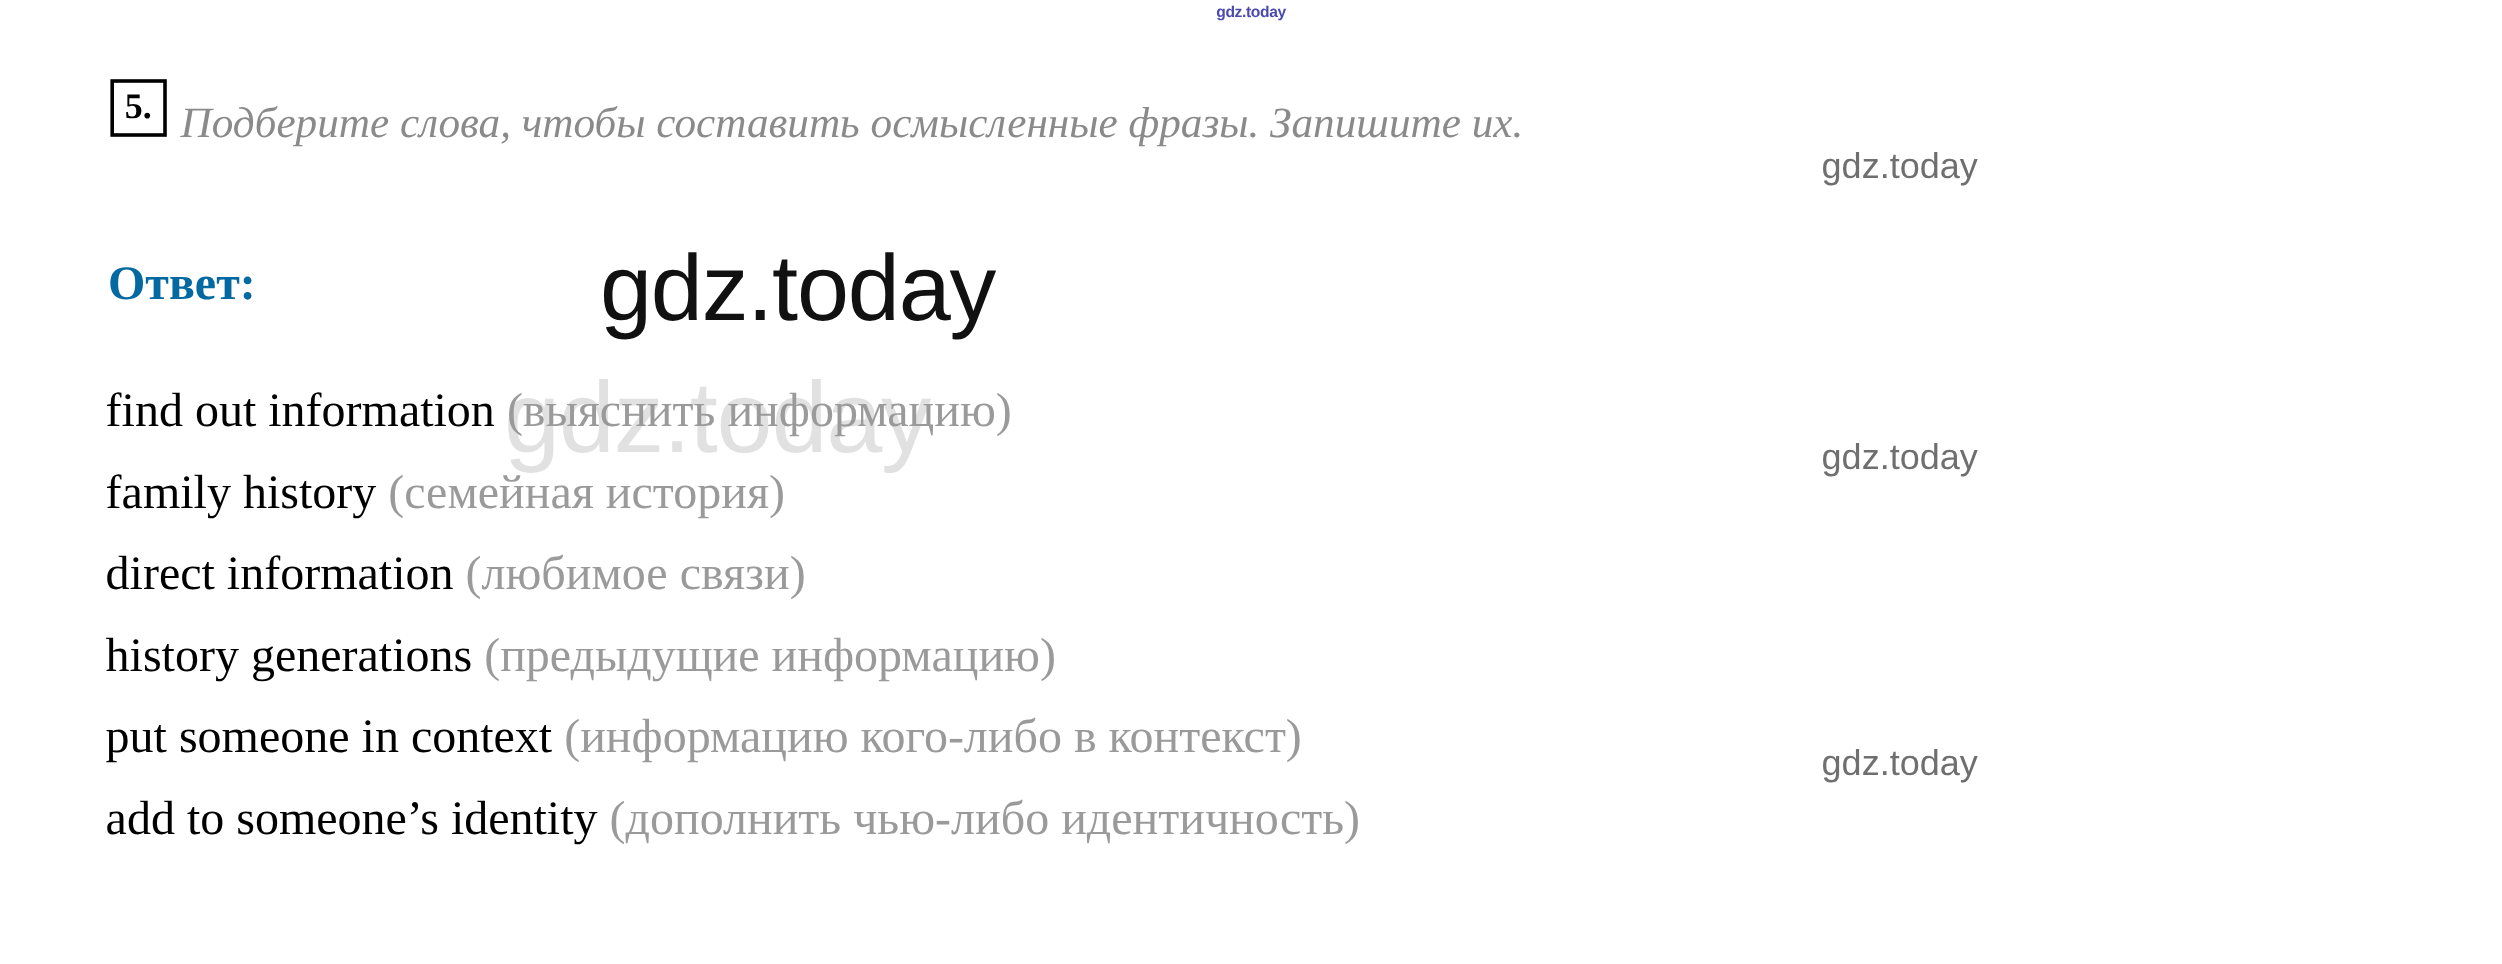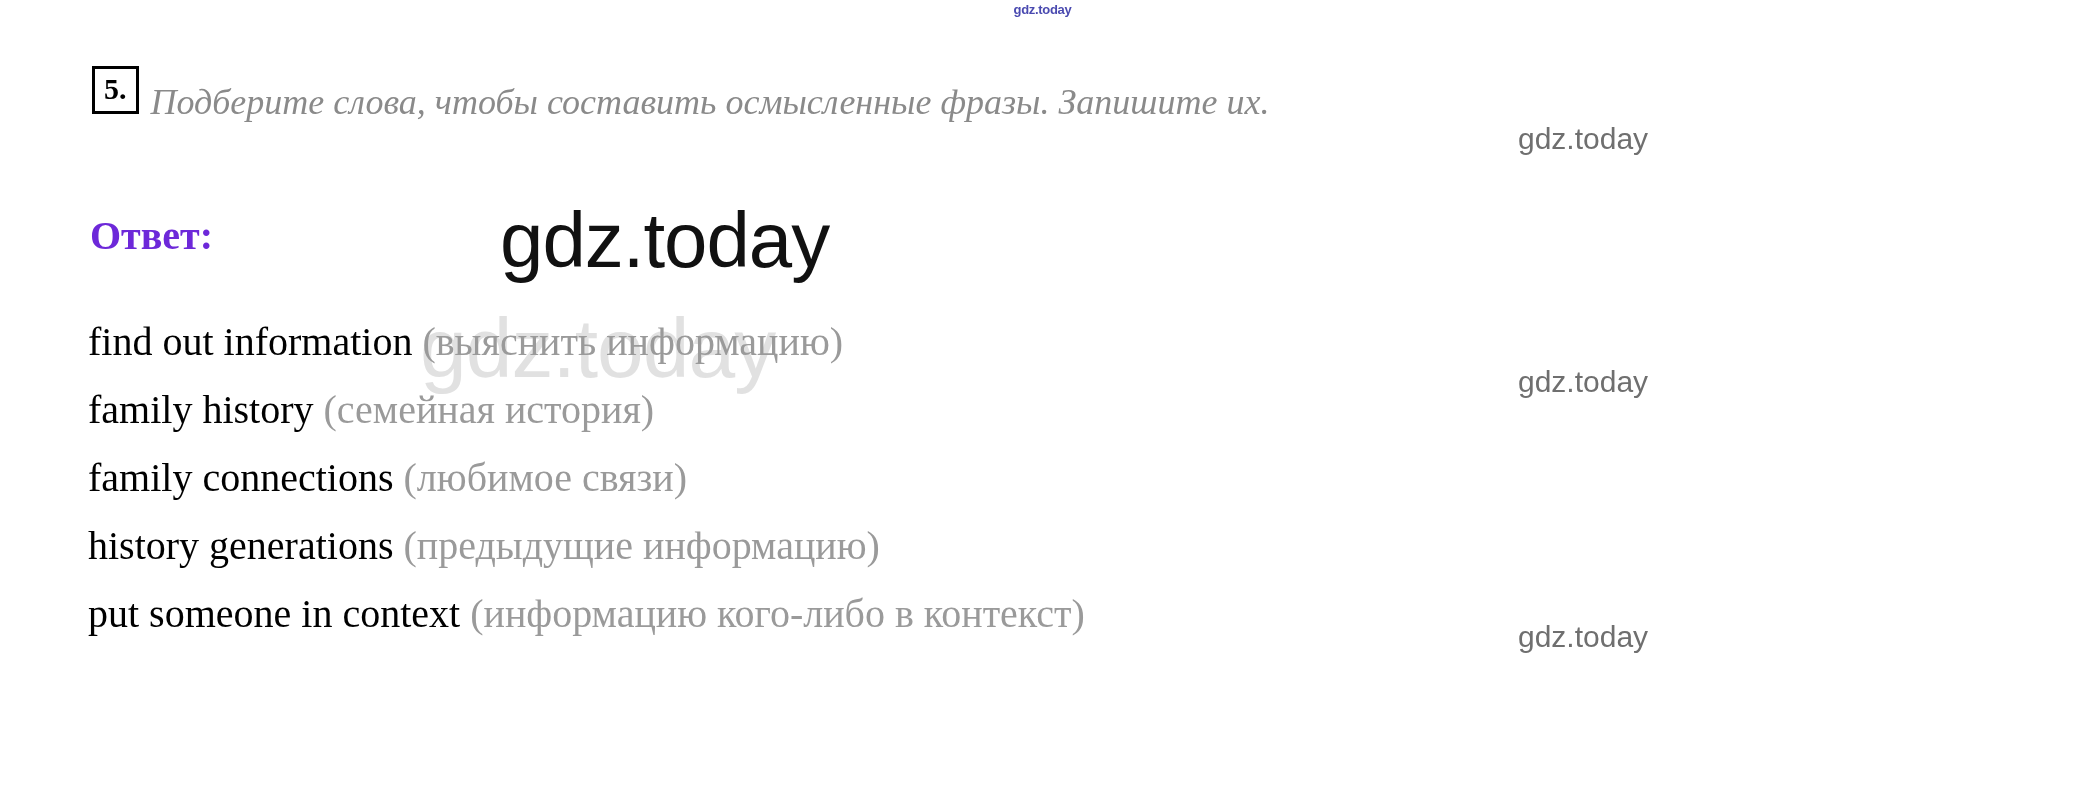--- a/index.html
+++ b/index.html
@@ -59,21 +59,21 @@
   }
 
   
   .answer-label {
     position: absolute;
     top: 212px;
     left: 90px;
     font-family: "Liberation Serif", serif;
     font-weight: bold;
     font-size: 40px;
-    color: #6d28d9;
+    color: #0369a1;
   }
 
   .answer-list {
     position: absolute;
     top: 308px;
     left: 88px;
     width: 1780px;
   }
   .answer-line {
     font-size: 40px;
@@ -138,24 +138,27 @@
 <div class="wm-ghost">gdz.today</div>
 
 <div class="answer-list">
   <div class="answer-line">
     <span class="en">find out information </span><span class="ru">(выяснить информацию)</span>
   </div>
   <div class="answer-line">
     <span class="en">family history </span><span class="ru">(семейная история)</span>
   </div>
   <div class="answer-line">
-    <span class="en">family connections </span><span class="ru">(любимое связи)</span>
+    <span class="en">direct information </span><span class="ru">(любимое связи)</span>
   </div>
   <div class="answer-line">
     <span class="en">history generations </span><span class="ru">(предыдущие информацию)</span>
   </div>
   <div class="answer-line">
     <span class="en">put someone in context </span><span class="ru">(информацию кого-либо в контекст)</span>
   </div>
+  <div class="answer-line">
+    <span class="en">add to someone’s identity </span><span class="ru">(дополнить чью-либо идентичность)</span>
+  </div>
 </div>
 
 <div class="wm-small w2">gdz.today</div>
 <div class="wm-small w3">gdz.today</div>
 
 </body></html>

